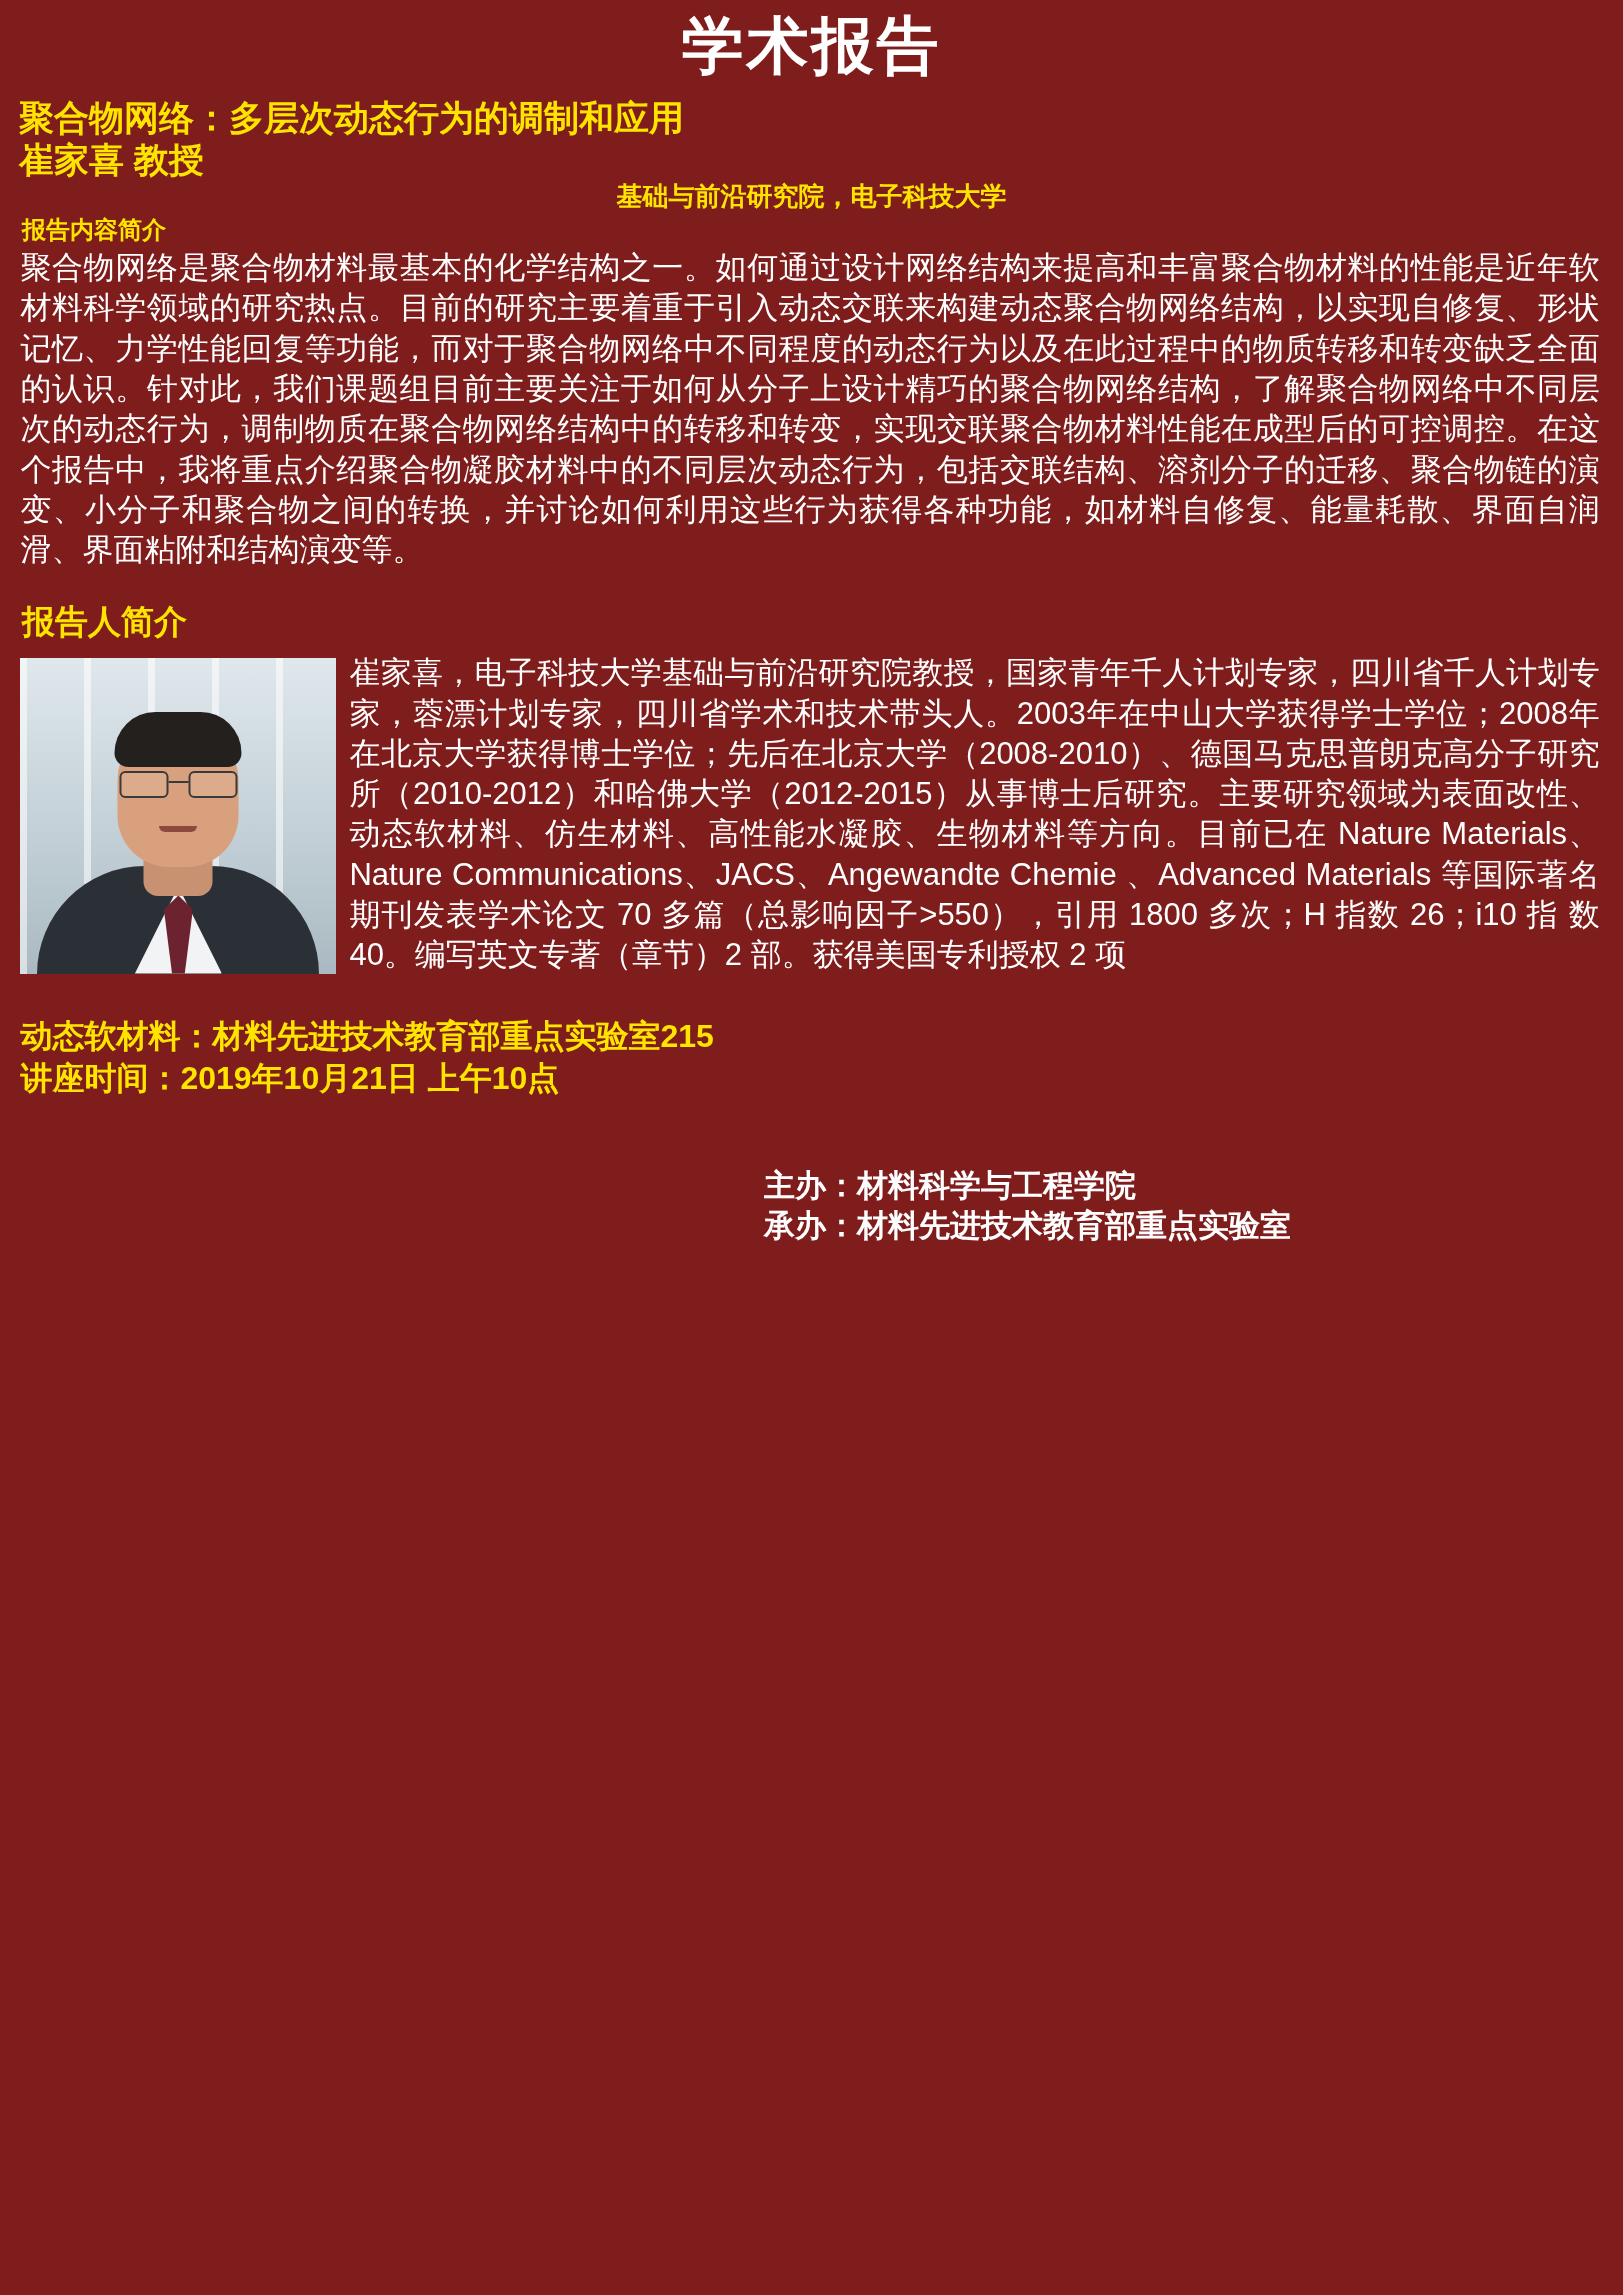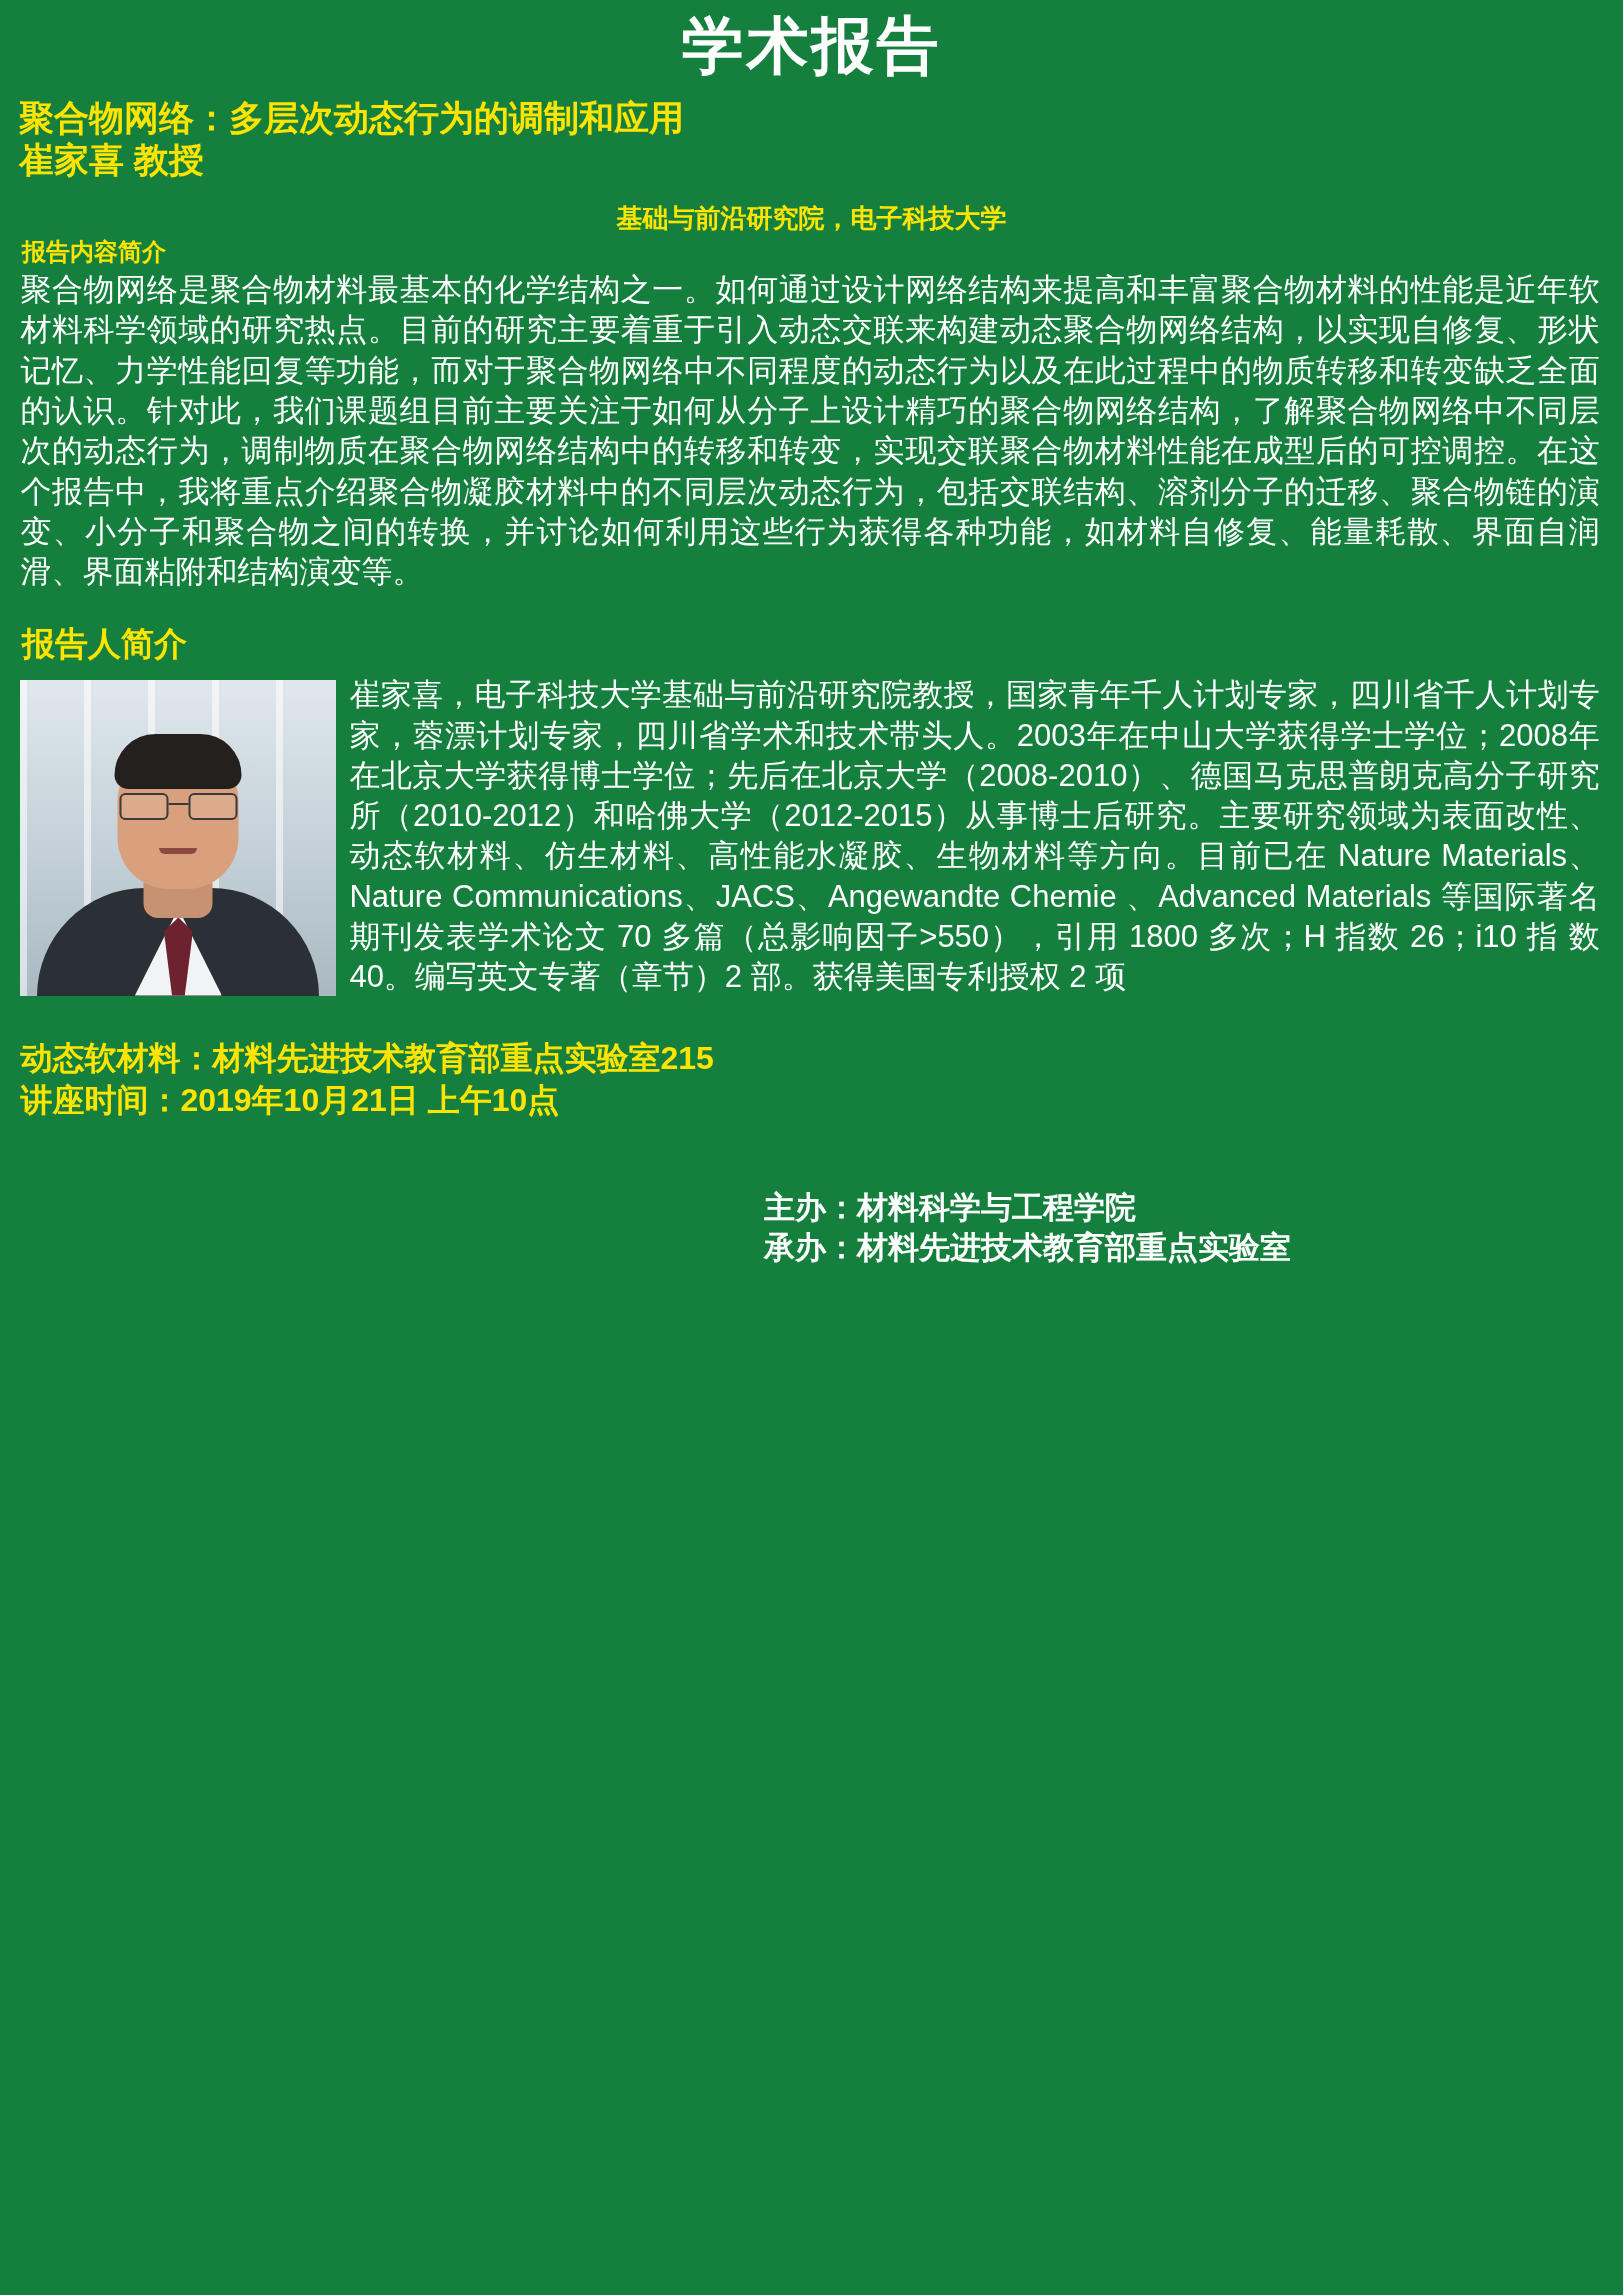--- a/index.html
+++ b/index.html
@@ -10,21 +10,21 @@
     width: 1623px;
     height: 2295px;
     background: #e8170c;
     font-family: "Liberation Sans", sans-serif;
     overflow: hidden;
     position: relative;
   }
   .poster {
     width: 1623px;
     height: 2295px;
-    background: #15803d;
+    background: #7f1d1d;
     position: relative;
     box-sizing: border-box;
     padding: 0 19px;
   }
   .title-main {
     text-align: center;
     color: #ffffff;
     font-size: 62px;
     font-weight: bold;
     letter-spacing: 2.9px;
@@ -43,21 +43,20 @@
     color: #ffe400;
     font-size: 35px;
     font-weight: bold;
     line-height: 1.2;
   }
   .affiliation {
     text-align: center;
     color: #ffe400;
     font-size: 26px;
     font-weight: bold;
-    margin-top: 22px;
     line-height: 1.2;
   }
   .section-heading {
     color: #ffe400;
     font-size: 24px;
     font-weight: bold;
     margin-top: 4px;
     margin-bottom: 4.3px;
     line-height: 1.15;
     padding-left: 2.9px;

